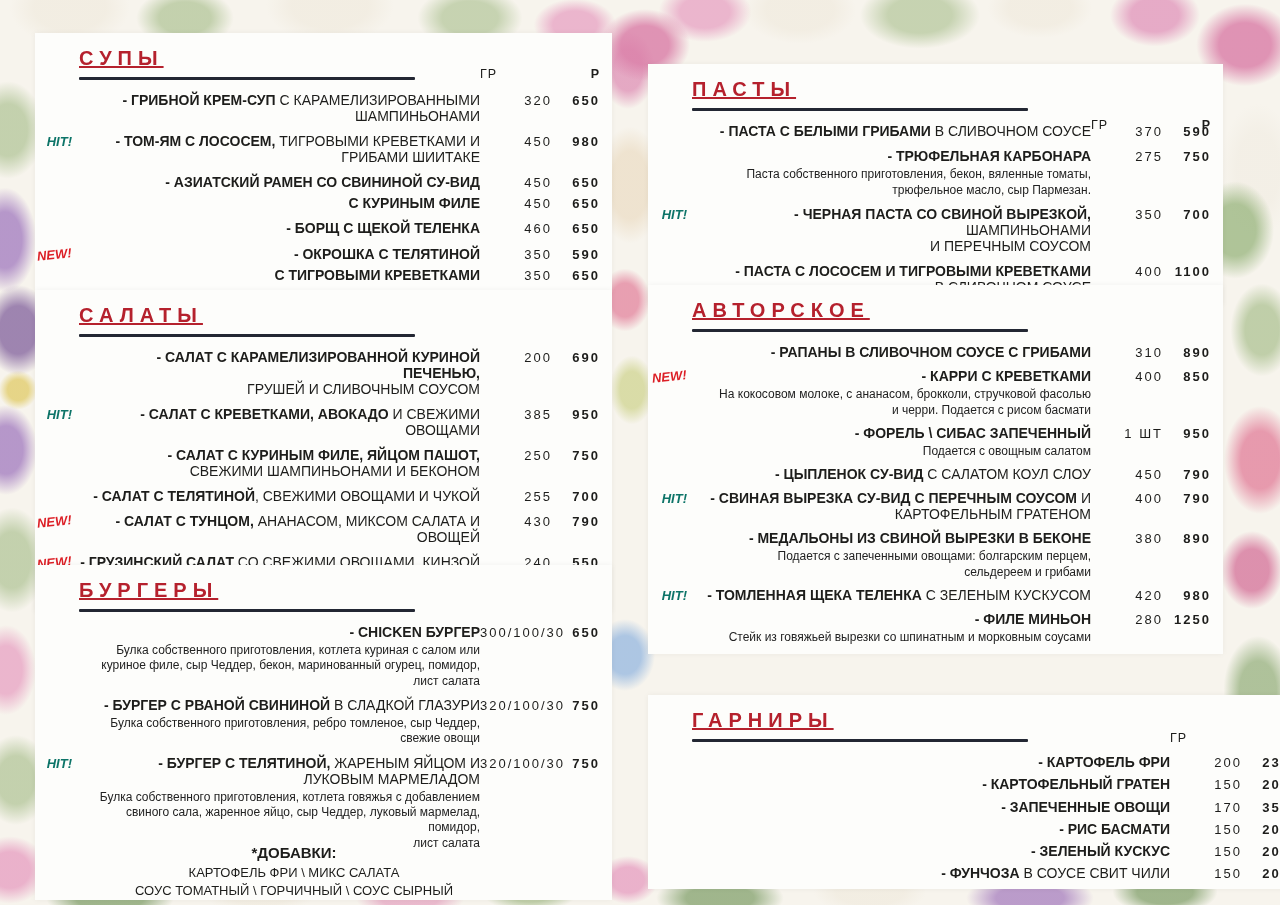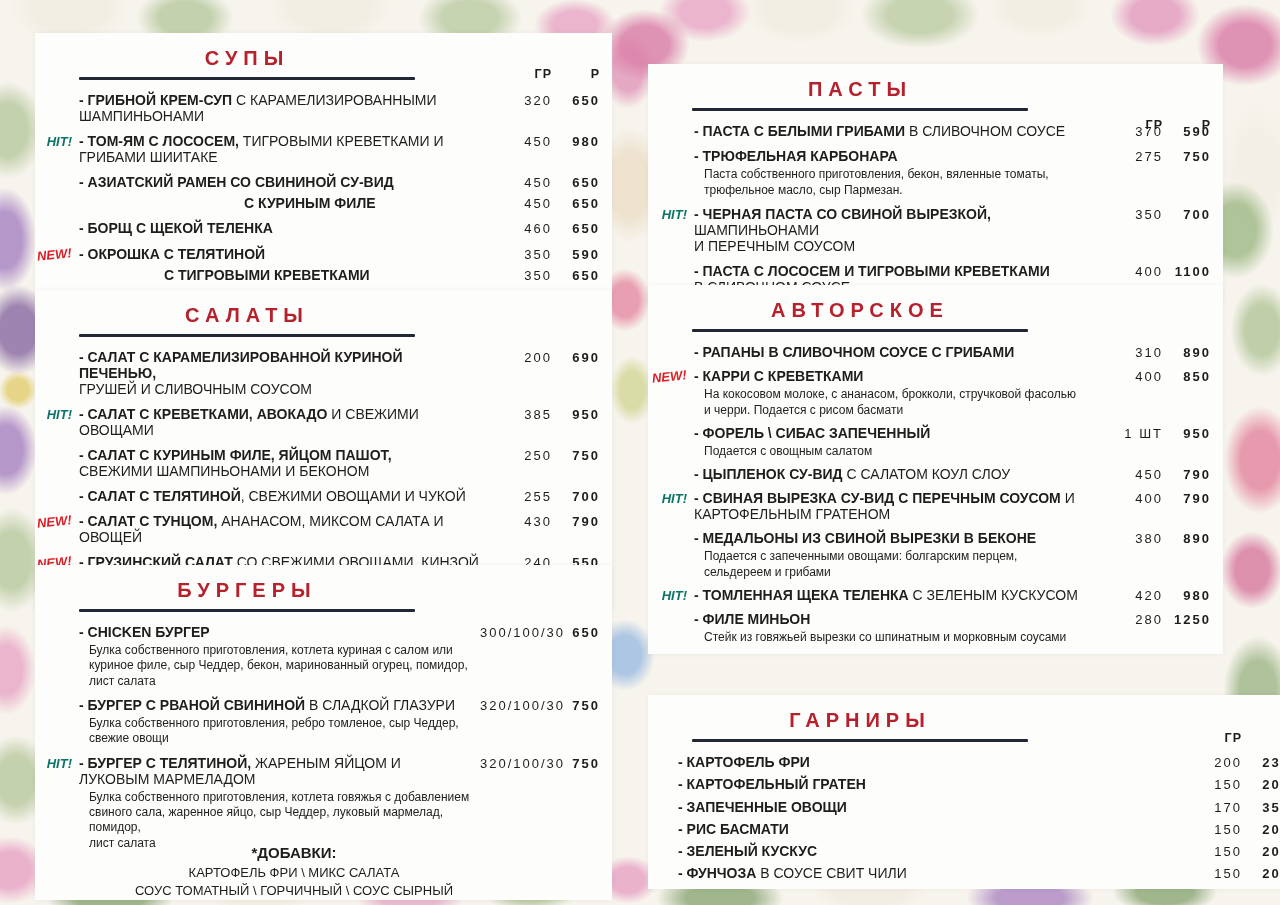--- a/index.html
+++ b/index.html
@@ -70,43 +70,43 @@
   #section-salads   {left:35px; top:290px; width:577px; min-height:254px;}
   #section-burgers  {left:35px; top:565px; width:577px; min-height:301px;}
   #section-pastas   {left:648px;top:32px;  width:575px; min-height:232px;margin-top:32px;}
   #section-signature{left:648px;top:285px; width:575px; min-height:357px;}
   #section-sides    {left:648px;top:695px; width:654px; min-height:172px;}
 
   .card-head{position:relative;margin-bottom:13px;}
   .rulebox{margin-left:44px;width:336px;}
   .title{
     margin:0 0 7px;font-size:20px;font-weight:700;letter-spacing:6px;
-    color:var(--accent);text-align:center;white-space:nowrap;
+    color:var(--accent);white-space:nowrap;text-decoration:underline;
   }
   .rule{height:3px;background:var(--rule);border-radius:1px;}
   .cols{position:absolute;right:12px;top:20px;display:flex;}
   #section-pastas .cols{top:40px;}
   #section-sides  .cols{top:22px;}
-  .col-gr{width:72px;text-align:right;font-size:12.5px;font-weight:700;letter-spacing:1px;}
+  .col-gr{width:72px;font-size:12.5px;font-weight:400;letter-spacing:1px;}
   .col-p {width:48px;text-align:right;font-size:12.5px;font-weight:700;letter-spacing:1px;}
 
   .items{}
   .item{
     display:grid;grid-template-columns:44px 1fr 72px 48px;
     padding-right:12px;margin-bottom:9px;align-items:start;
   }
   #section-pastas .item,#section-signature .item{grid-template-columns:46px 1fr 72px 48px;}
   #section-sides .item{grid-template-columns:30px 1fr 72px 48px;margin-bottom:6px;}
   #section-signature .item{margin-bottom:8px;}
   .item.sub{margin-top:-4px;}
   .gutter{display:flex;justify-content:flex-end;padding-right:7px;padding-top:1px;}
   .badge{font-size:13px;font-style:italic;font-weight:700;line-height:1.05;white-space:nowrap;}
   .badge.hit{color:var(--hit);}
   .badge.new{color:var(--new);transform:rotate(-6deg);}
-  .txt{font-size:14px;line-height:1.14;white-space:pre-line;}
+  .txt{font-size:14px;line-height:1.14;white-space:pre-line;text-align:right;}
   .txt .b{font-weight:700;}
   .txt .r{font-weight:400;}
   .desc{
     font-size:12px;line-height:1.28;font-weight:400;color:#222;
     padding-left:10px;margin-top:2px;white-space:pre-line;
   }
   .gr,.pr{font-size:13px;text-align:right;letter-spacing:2px;line-height:1.25;white-space:nowrap;}
   .pr{font-weight:700;}
   .extras{width:430px;margin-left:44px;margin-top:-16px;text-align:center;}
   .extras-title{font-size:15px;font-weight:700;margin-bottom:3px;}

